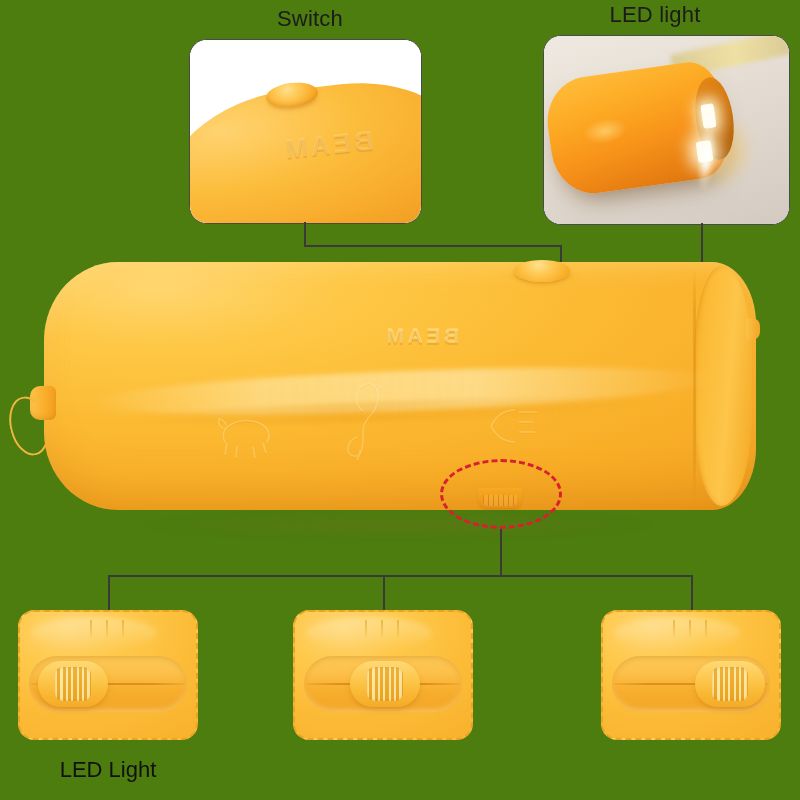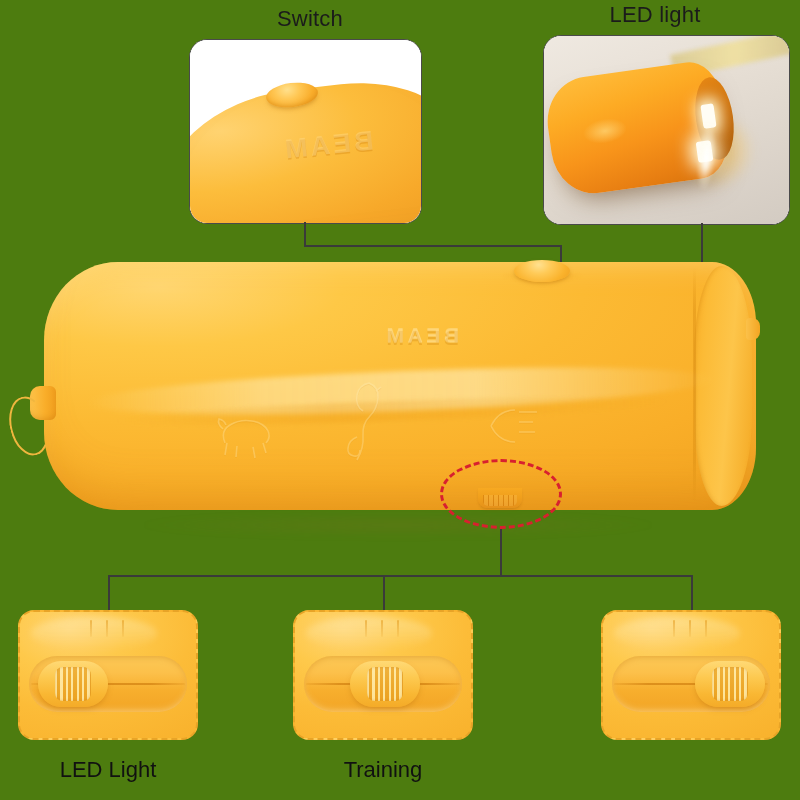--- a/index.html
+++ b/index.html
@@ -468,16 +468,15 @@
     <div class="gloss"></div>
     <div class="vent" style="left:70px;"></div>
     <div class="vent" style="left:86px;"></div>
     <div class="vent" style="left:102px;"></div>
     <div class="track"></div>
     <div class="knob" id="knob-2" style="left: 92px;"></div>
   </div>
 
   <div class="mode-label" style="left:8px; top:757px;">LED Light</div>
 
-  <div class="mode-label" style="left:283px; top:757px;">Training</div>
 
 
 </div>
 
 </body></html>

